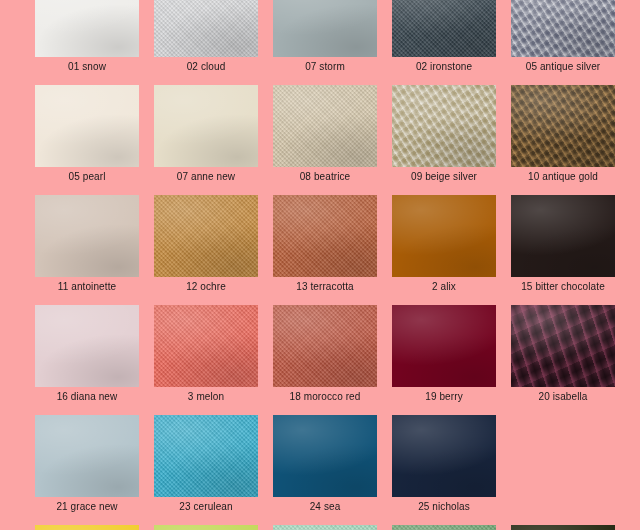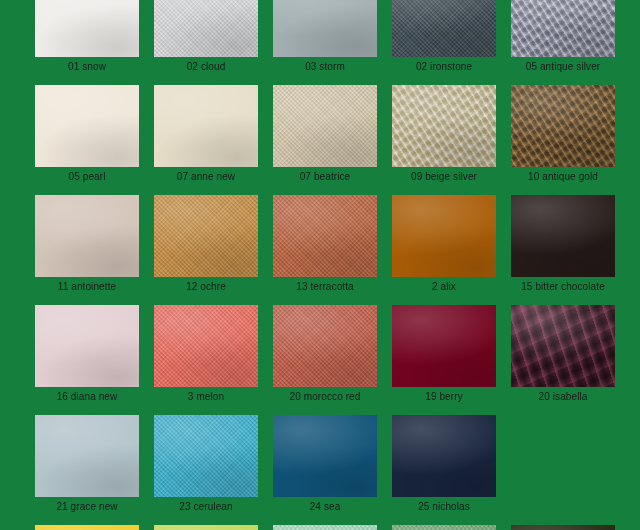--- a/index.html
+++ b/index.html
@@ -13,21 +13,21 @@
     width: 640px;
     height: 530px;
     overflow: hidden;
     font-family: "Liberation Sans", "DejaVu Sans", sans-serif;
   }
 
   #swatch-chart {
     position: relative;
     width: 640px;
     height: 530px;
-    background: #15803d;
+    background: #fca5a5;
     overflow: hidden;
   }
 
   
   .swatch-grid {
     position: absolute;
     left: 35px;
     top: -25px;          
     width: 590px;
   }
@@ -123,21 +123,21 @@
         <div class="swatch-cell">
           <div class="swatch-chip" style="background-color: rgb(238, 237, 234);"></div>
           <div class="swatch-label">01 snow</div>
         </div>
         <div class="swatch-cell">
           <div class="swatch-chip texture-grain" style="background-color: rgb(217, 218, 220);"></div>
           <div class="swatch-label">02 cloud</div>
         </div>
         <div class="swatch-cell">
           <div class="swatch-chip" style="background-color: rgb(163, 175, 177);"></div>
-          <div class="swatch-label">03 storm</div>
+          <div class="swatch-label">07 storm</div>
         </div>
         <div class="swatch-cell">
           <div class="swatch-chip texture-grain" style="background-color: rgb(55, 69, 78);"></div>
           <div class="swatch-label">02 ironstone</div>
         </div>
         <div class="swatch-cell">
           <div class="swatch-chip texture-foil" style="background-color: rgb(143, 146, 160);"></div>
           <div class="swatch-label">05 antique silver</div>
         </div>
       </div>
@@ -145,21 +145,21 @@
         <div class="swatch-cell">
           <div class="swatch-chip" style="background-color: rgb(240, 231, 218);"></div>
           <div class="swatch-label">05 pearl</div>
         </div>
         <div class="swatch-cell">
           <div class="swatch-chip" style="background-color: rgb(230, 222, 201);"></div>
           <div class="swatch-label">07 anne new</div>
         </div>
         <div class="swatch-cell">
           <div class="swatch-chip texture-grain" style="background-color: rgb(214, 200, 172);"></div>
-          <div class="swatch-label">07 beatrice</div>
+          <div class="swatch-label">08 beatrice</div>
         </div>
         <div class="swatch-cell">
           <div class="swatch-chip texture-foil" style="background-color: rgb(189, 179, 150);"></div>
           <div class="swatch-label">09 beige silver</div>
         </div>
         <div class="swatch-cell">
           <div class="swatch-chip texture-foil" style="background-color: rgb(109, 84, 51);"></div>
           <div class="swatch-label">10 antique gold</div>
         </div>
       </div>
@@ -189,21 +189,21 @@
         <div class="swatch-cell">
           <div class="swatch-chip" style="background-color: rgb(227, 207, 210);"></div>
           <div class="swatch-label">16 diana new</div>
         </div>
         <div class="swatch-cell">
           <div class="swatch-chip texture-grain" style="background-color: rgb(237, 103, 89);"></div>
           <div class="swatch-label">3 melon</div>
         </div>
         <div class="swatch-cell">
           <div class="swatch-chip texture-grain" style="background-color: rgb(191, 87, 66);"></div>
-          <div class="swatch-label">20 morocco red</div>
+          <div class="swatch-label">18 morocco red</div>
         </div>
         <div class="swatch-cell">
           <div class="swatch-chip" style="background-color: rgb(115, 3, 31);"></div>
           <div class="swatch-label">19 berry</div>
         </div>
         <div class="swatch-cell">
           <div class="swatch-chip texture-crush" style="background-color: rgb(72, 32, 47);"></div>
           <div class="swatch-label">20 isabella</div>
         </div>
       </div>

